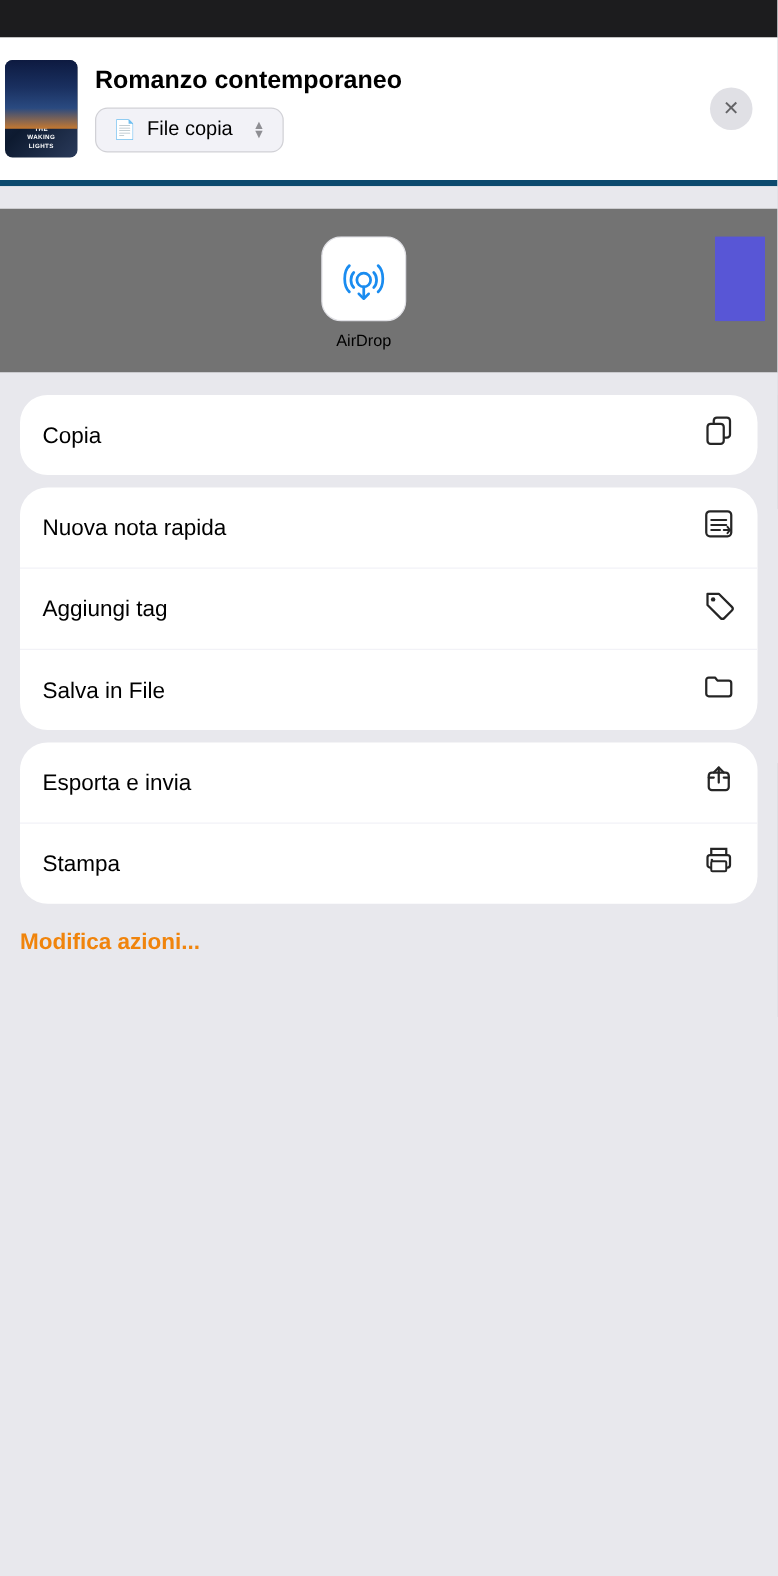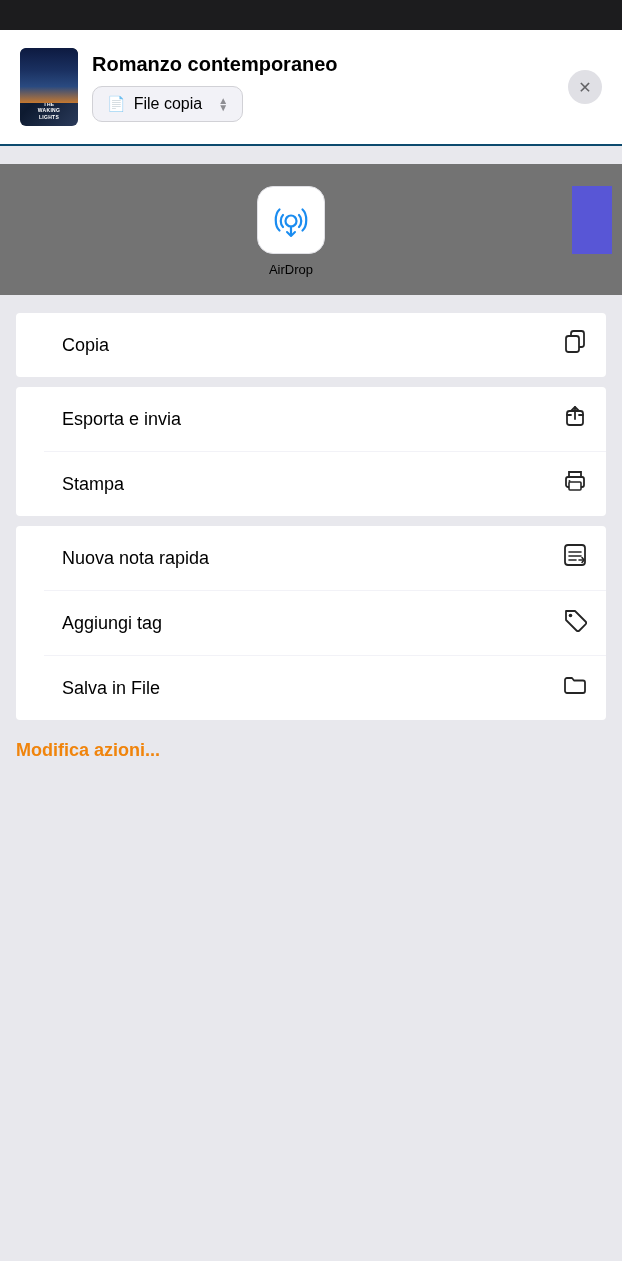--- a/index.html
+++ b/index.html
@@ -27,25 +27,25 @@
     .top-bar {
       width: 100%;
       height: 30px;
       background: #1c1c1e;
     }
 
     
     .header {
       width: 100%;
       background: #ffffff;
-      padding: 18px 20px 18px 20px;
+      padding: 18px 20px 18px 4px;
       display: flex;
       align-items: center;
       gap: 14px;
-      border-bottom: 2px solid #0c4a6e;
+      border-bottom: 5px solid #0c4a6e;
     }
 
     .book-cover {
       width: 58px;
       height: 78px;
       border-radius: 6px;
       overflow: hidden;
       flex-shrink: 0;
       background: linear-gradient(135deg, #1a2a4a 0%, #0d1a30 50%, #2a3a5a 100%);
       display: flex;
@@ -198,24 +198,23 @@
     }
 
     
     .actions-section {
       width: 100%;
       padding: 0 16px;
     }
 
     .action-group {
       background: #ffffff;
-      border-radius: 4px;
+      border-radius: 22px;
       margin-bottom: 10px;
       overflow: hidden;
-      padding-left: 28px;
     }
 
     .action-item {
       display: flex;
       align-items: center;
       justify-content: space-between;
       padding: 16px 18px;
       cursor: pointer;
       border-bottom: 1px solid #f2f2f7;
     }
@@ -319,46 +318,20 @@
           <svg width="26" height="26" viewBox="0 0 26 26" fill="none" xmlns="http://www.w3.org/2000/svg">
             <rect x="9" y="2" width="13" height="16" rx="2.5" stroke="#000" stroke-width="1.8" fill="none"></rect>
             <rect x="4" y="7" width="13" height="16" rx="2.5" stroke="#000" stroke-width="1.8" fill="white"></rect>
           </svg>
         </span>
       </div>
     </div>
 
     <div class="action-group">
       <div class="action-item">
-        <span class="action-label">Esporta e invia</span>
-        <span class="action-icon">
-          <svg width="26" height="26" viewBox="0 0 26 26" fill="none" xmlns="http://www.w3.org/2000/svg">
-            <rect x="5" y="8" width="16" height="14" rx="2.5" stroke="#000" stroke-width="1.8" fill="none"></rect>
-            <line x1="13" y1="16" x2="13" y2="4" stroke="#000" stroke-width="1.8" stroke-linecap="round"></line>
-            <path d="M9 8 L13 4 L17 8" stroke="#000" stroke-width="1.8" fill="none" stroke-linecap="round" stroke-linejoin="round"></path>
-            <line x1="9" y1="12" x2="5" y2="12" stroke="#000" stroke-width="1.8" stroke-linecap="round"></line>
-            <line x1="21" y1="12" x2="17" y2="12" stroke="#000" stroke-width="1.8" stroke-linecap="round"></line>
-          </svg>
-        </span>
-      </div>
-      <div class="action-item">
-        <span class="action-label">Stampa</span>
-        <span class="action-icon">
-          <svg width="26" height="26" viewBox="0 0 26 26" fill="none" xmlns="http://www.w3.org/2000/svg">
-            <rect x="4" y="9" width="18" height="10" rx="2" stroke="#000" stroke-width="1.8" fill="none"></rect>
-            <rect x="7" y="14" width="12" height="8" rx="1" stroke="#000" stroke-width="1.6" fill="white"></rect>
-            <path d="M7 9 L7 4 L19 4 L19 9" stroke="#000" stroke-width="1.8" fill="none"></path>
-            <circle cx="7.5" cy="13" r="1" fill="#000"></circle>
-          </svg>
-        </span>
-      </div>
-    </div>
-
-    <div class="action-group">
-      <div class="action-item">
         <span class="action-label">Nuova nota rapida</span>
         <span class="action-icon">
           <svg width="26" height="26" viewBox="0 0 26 26" fill="none" xmlns="http://www.w3.org/2000/svg">
             <rect x="3" y="3" width="20" height="20" rx="3" stroke="#000" stroke-width="1.8" fill="none"></rect>
             <line x1="7" y1="10" x2="19" y2="10" stroke="#000" stroke-width="1.6" stroke-linecap="round"></line>
             <line x1="7" y1="14" x2="19" y2="14" stroke="#000" stroke-width="1.6" stroke-linecap="round"></line>
             <line x1="7" y1="18" x2="14" y2="18" stroke="#000" stroke-width="1.6" stroke-linecap="round"></line>
             <path d="M17 18 L22 18" stroke="#000" stroke-width="1.6" stroke-linecap="round"></path>
             <path d="M20 15.5 L22 18 L20 20.5" stroke="#000" stroke-width="1.6" fill="none" stroke-linecap="round" stroke-linejoin="round"></path>
           </svg>
@@ -376,20 +349,46 @@
       <div class="action-item">
         <span class="action-label">Salva in File</span>
         <span class="action-icon">
           <svg width="26" height="26" viewBox="0 0 26 26" fill="none" xmlns="http://www.w3.org/2000/svg">
             <path d="M3 8 C3 6.9 3.9 6 5 6 L10 6 L12 8.5 L21 8.5 C22.1 8.5 23 9.4 23 10.5 L23 19 C23 20.1 22.1 21 21 21 L5 21 C3.9 21 3 20.1 3 19 L3 8Z" stroke="#000" stroke-width="1.8" fill="none" stroke-linejoin="round"></path>
           </svg>
         </span>
       </div>
     </div>
 
+    <div class="action-group">
+      <div class="action-item">
+        <span class="action-label">Esporta e invia</span>
+        <span class="action-icon">
+          <svg width="26" height="26" viewBox="0 0 26 26" fill="none" xmlns="http://www.w3.org/2000/svg">
+            <rect x="5" y="8" width="16" height="14" rx="2.5" stroke="#000" stroke-width="1.8" fill="none"></rect>
+            <line x1="13" y1="16" x2="13" y2="4" stroke="#000" stroke-width="1.8" stroke-linecap="round"></line>
+            <path d="M9 8 L13 4 L17 8" stroke="#000" stroke-width="1.8" fill="none" stroke-linecap="round" stroke-linejoin="round"></path>
+            <line x1="9" y1="12" x2="5" y2="12" stroke="#000" stroke-width="1.8" stroke-linecap="round"></line>
+            <line x1="21" y1="12" x2="17" y2="12" stroke="#000" stroke-width="1.8" stroke-linecap="round"></line>
+          </svg>
+        </span>
+      </div>
+      <div class="action-item">
+        <span class="action-label">Stampa</span>
+        <span class="action-icon">
+          <svg width="26" height="26" viewBox="0 0 26 26" fill="none" xmlns="http://www.w3.org/2000/svg">
+            <rect x="4" y="9" width="18" height="10" rx="2" stroke="#000" stroke-width="1.8" fill="none"></rect>
+            <rect x="7" y="14" width="12" height="8" rx="1" stroke="#000" stroke-width="1.6" fill="white"></rect>
+            <path d="M7 9 L7 4 L19 4 L19 9" stroke="#000" stroke-width="1.8" fill="none"></path>
+            <circle cx="7.5" cy="13" r="1" fill="#000"></circle>
+          </svg>
+        </span>
+      </div>
+    </div>
+
   </div>
 
   <div class="modify-actions-btn">
     <span class="modify-actions-label">Modifica azioni...</span>
   </div>
 
   <div class="bottom-fill"></div>
 </div>
 
 </body></html>

